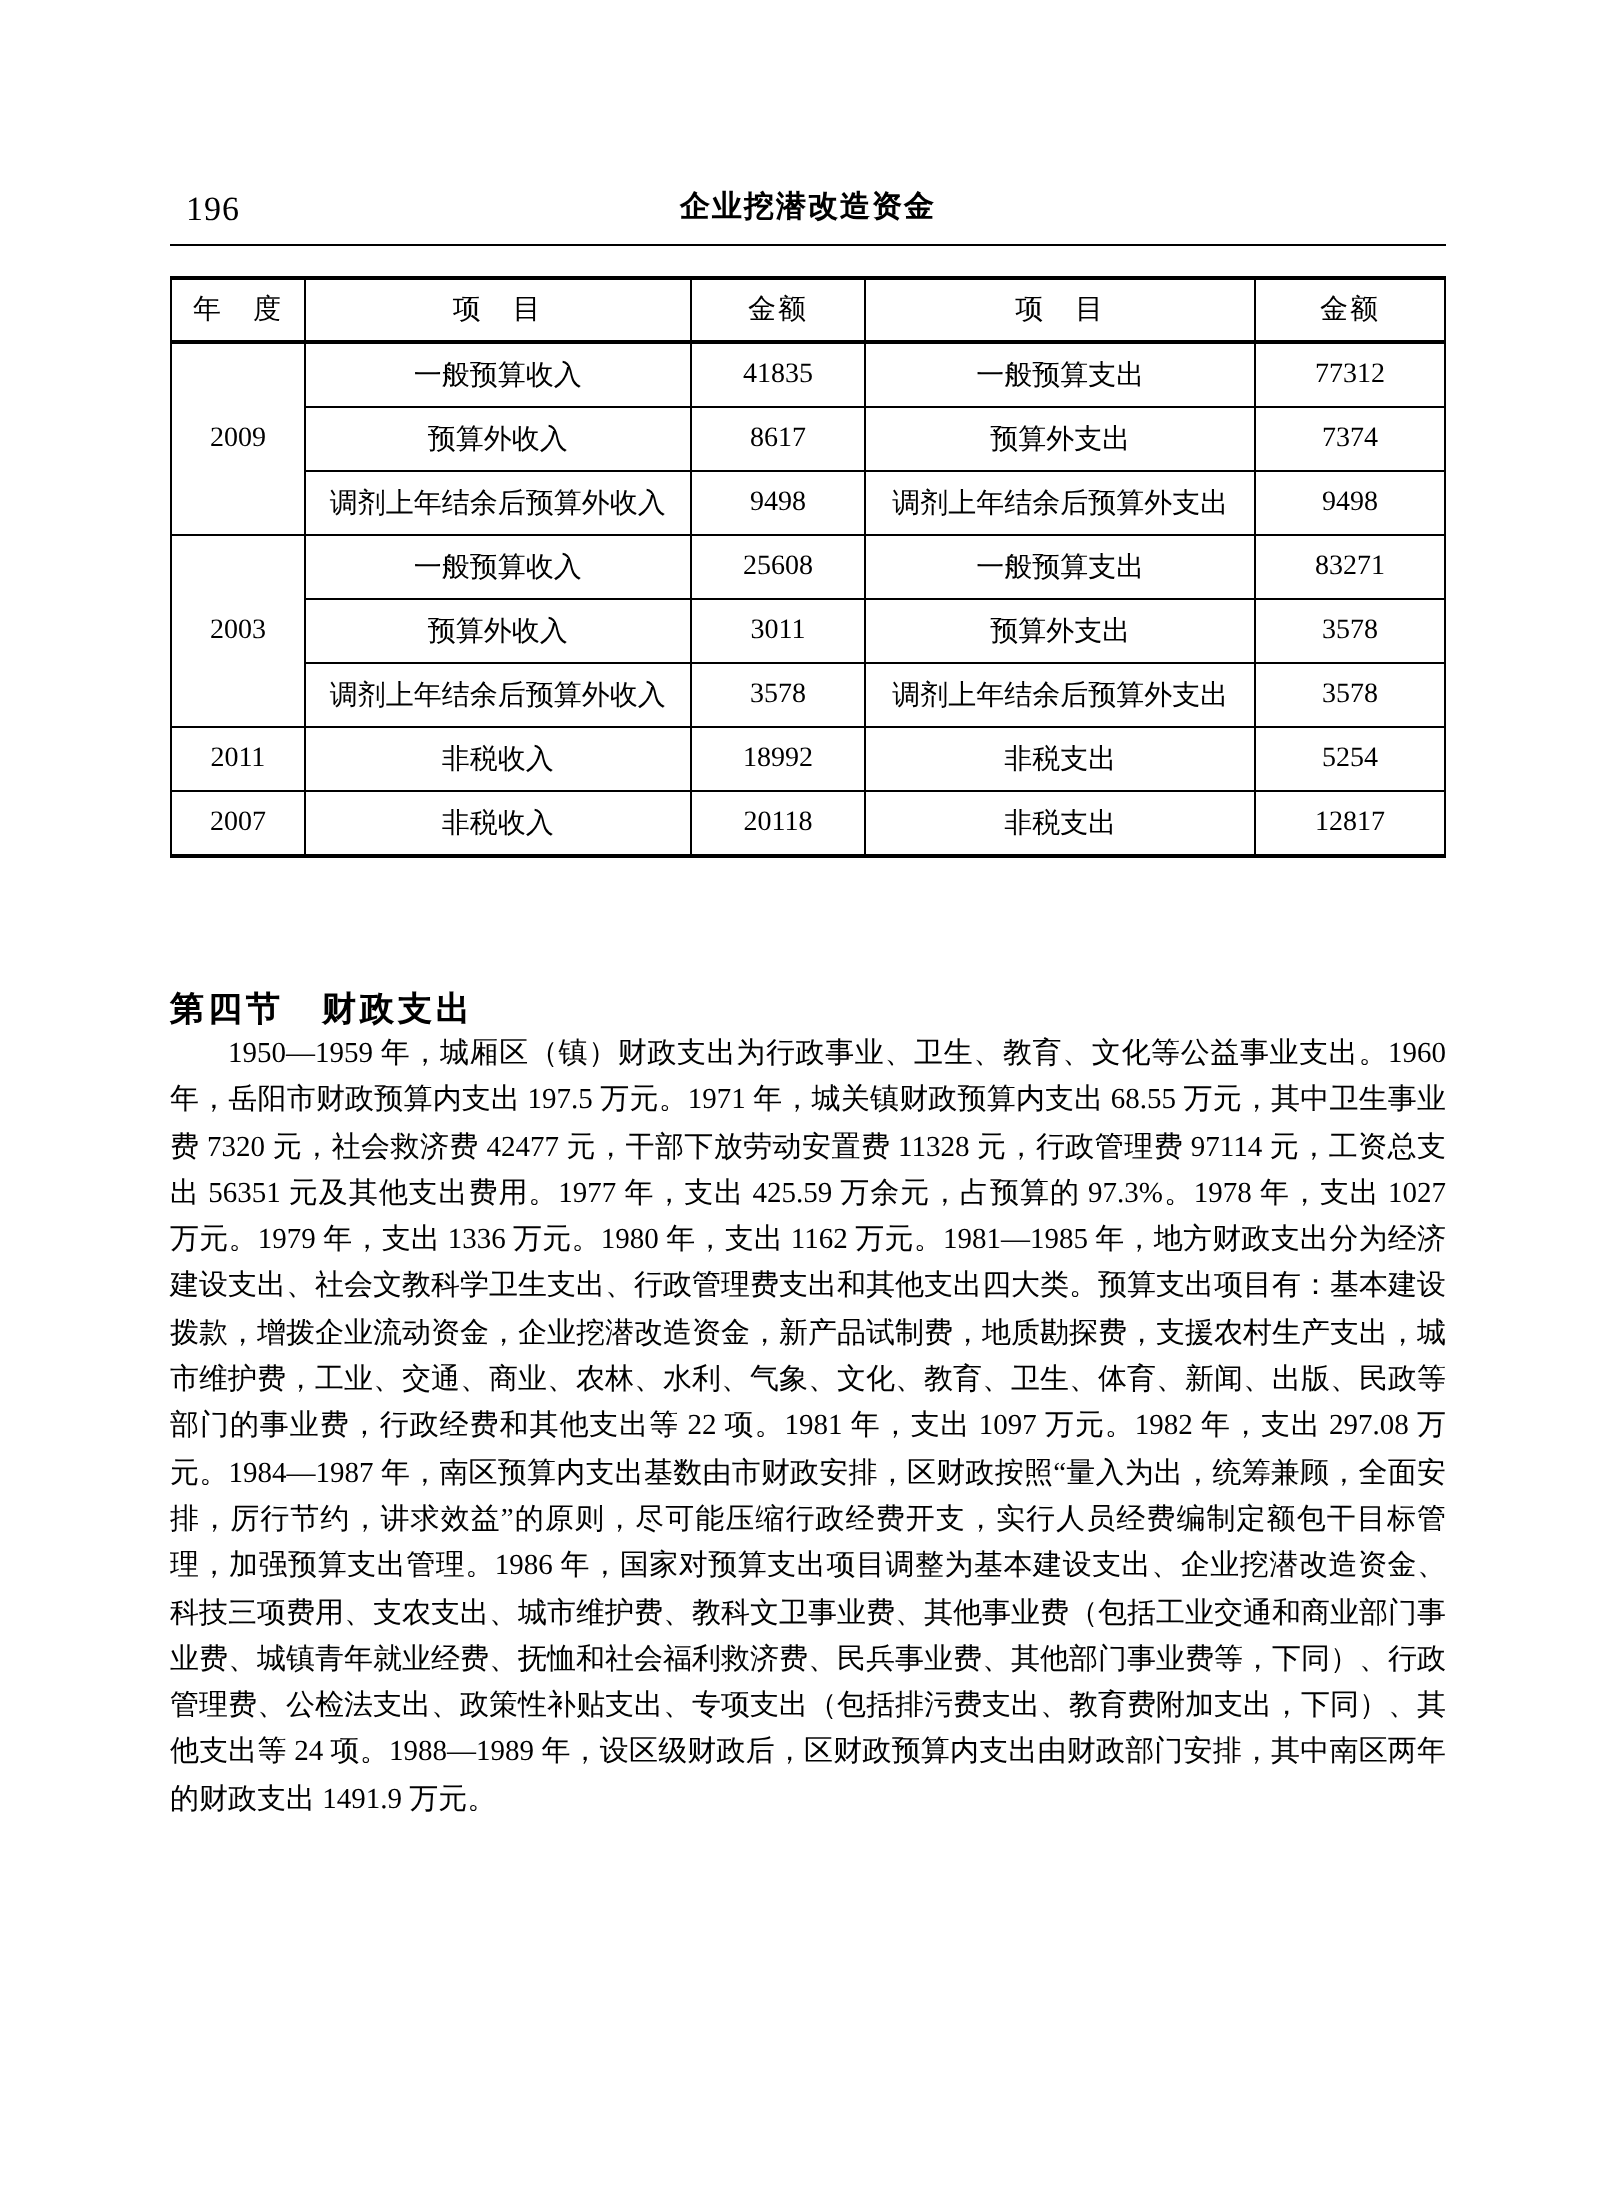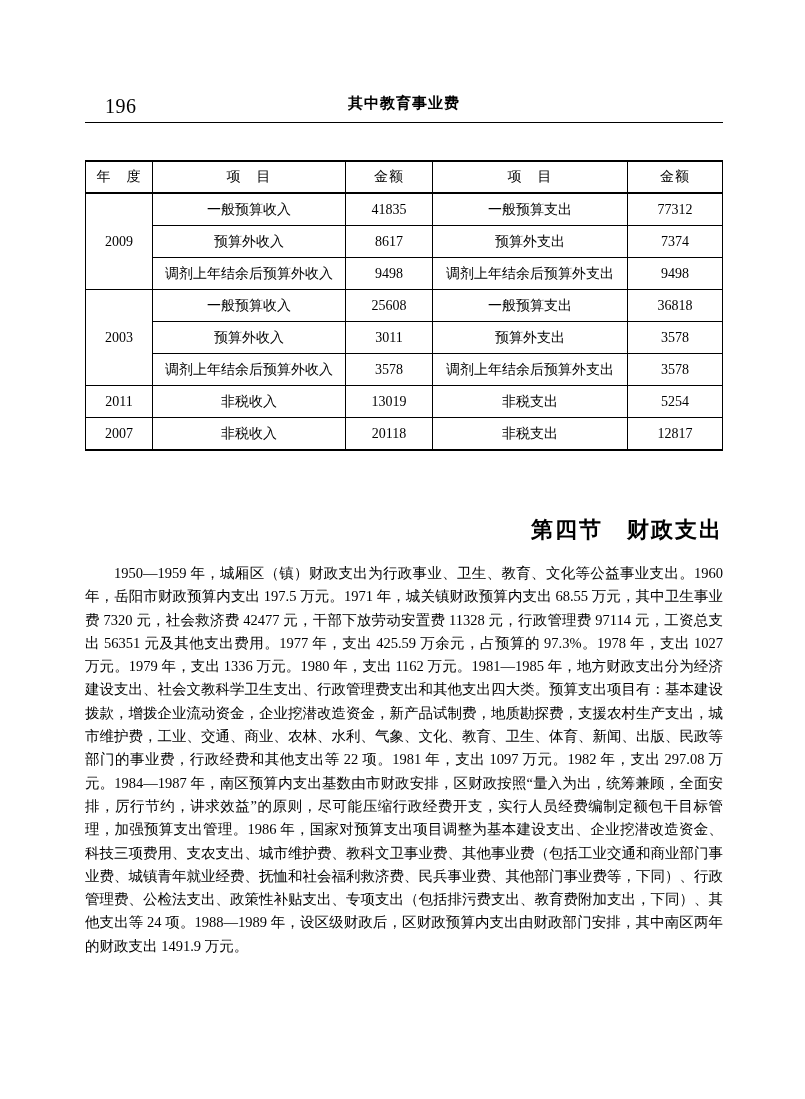--- a/index.html
+++ b/index.html
@@ -10,39 +10,39 @@
     margin: 0 auto;
     background: #ffffff;
     box-sizing: border-box;
     padding: 94px 82px 0 85px;
     color: #000;
     font-family: "Liberation Serif", "DejaVu Serif", serif;
   }
   
   .running-head { position: relative; height: 19px; }
   .page-num {
-    position: absolute; left: 20px; top: 1px;
-    font-size: 20px; letter-spacing: 0.5px;
+    position: absolute; left: 8px; top: 1px;
+    font-size: 17px; letter-spacing: 0.5px;
   }
   .book-title {
     text-align: center;
     font-family: "Liberation Sans", "DejaVu Sans", sans-serif;
     font-weight: bold;
     font-size: 15px;
     letter-spacing: 1px;
   }
   .header-rule {
     border: none;
     border-top: 1.5px solid #000;
     margin: 9px 0 0 0;
   }
   
   .fin-table {
     width: 100%;
-    margin-top: 37px;
+    margin-top: 15px;
     border-collapse: collapse;
     table-layout: fixed;
     font-size: 14px;
     border-top: 2px solid #000;
     border-bottom: 2px solid #000;
   }
   .fin-table th, .fin-table td {
     border: 1px solid #000;
     text-align: center;
     vertical-align: middle;
@@ -54,42 +54,41 @@
   .fin-table th { height: 30px; border-bottom: 2px solid #000; letter-spacing: 1px; }
   .fin-table td { height: 31px; }
   .col-year   { width: 10.5%; }
   .col-item-l { width: 30.3%; }
   .col-amt-l  { width: 13.7%; }
   .col-item-r { width: 30.6%; }
   .col-amt-r  { width: 14.9%; }
   
   .section-title {
     margin: 64px 0 0 0;
-    text-align: right;
+    text-align: left;
     font-family: Liberation Sans, sans-serif;
     font-weight: bold;
-    font-size: 22px;
+    font-size: 17px;
     letter-spacing: 2px;
   }
   .body-text {
-    margin-top: 17px;
     font-size: 14.5px;
     line-height: 23.3px;
     text-align: justify;
   }
   .body-text p { margin: 0; text-indent: 2em; }
 </style>
 </head>
 <body>
 
 <div class="page">
 
   <div class="running-head">
     <span class="page-num">196</span>
-    <div class="book-title">其中教育事业费</div>
+    <div class="book-title">企业挖潜改造资金</div>
   </div>
   <hr class="header-rule">
 
   <table class="fin-table">
     <colgroup>
       <col class="col-year">
         <col class="col-item-l">
         <col class="col-amt-l">
         <col class="col-item-r">
         <col class="col-amt-r">
@@ -121,38 +120,38 @@
         <td>调剂上年结余后预算外收入</td>
         <td>9498</td>
         <td>调剂上年结余后预算外支出</td>
         <td>9498</td>
       </tr>
       <tr>
         <td rowspan="3">2003</td>
         <td>一般预算收入</td>
         <td>25608</td>
         <td>一般预算支出</td>
-        <td>36818</td>
+        <td>83271</td>
       </tr>
       <tr>
         <td>预算外收入</td>
         <td>3011</td>
         <td>预算外支出</td>
         <td>3578</td>
       </tr>
       <tr>
         <td>调剂上年结余后预算外收入</td>
         <td>3578</td>
         <td>调剂上年结余后预算外支出</td>
         <td>3578</td>
       </tr>
       <tr>
         <td>2011</td>
         <td>非税收入</td>
-        <td>13019</td>
+        <td>18992</td>
         <td>非税支出</td>
         <td>5254</td>
       </tr>
       <tr>
         <td>2007</td>
         <td>非税收入</td>
         <td>20118</td>
         <td>非税支出</td>
         <td>12817</td>
       </tr>

